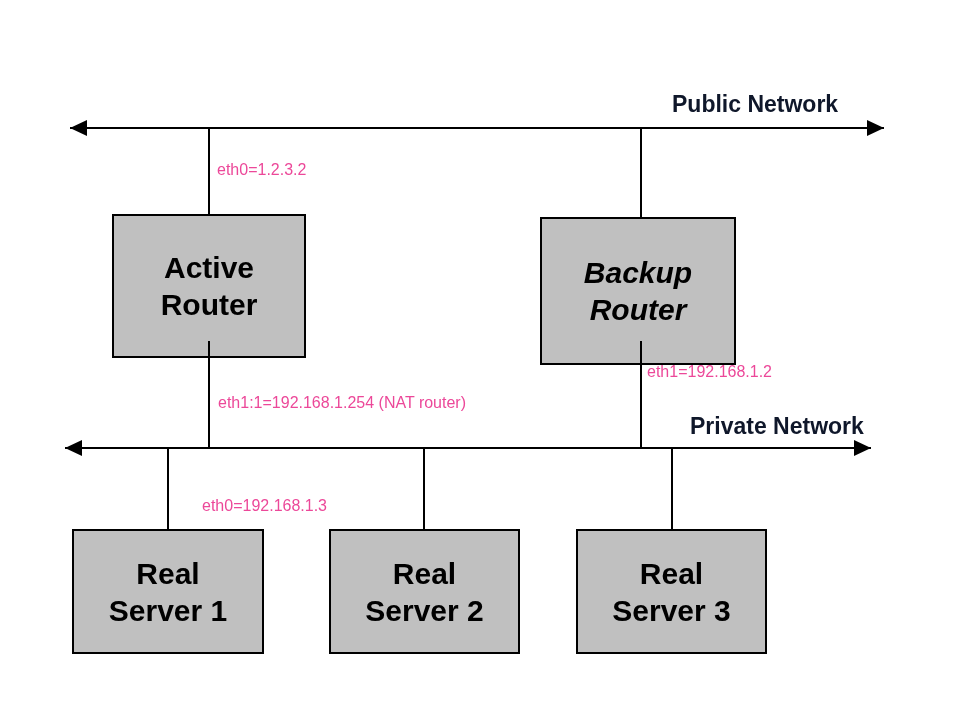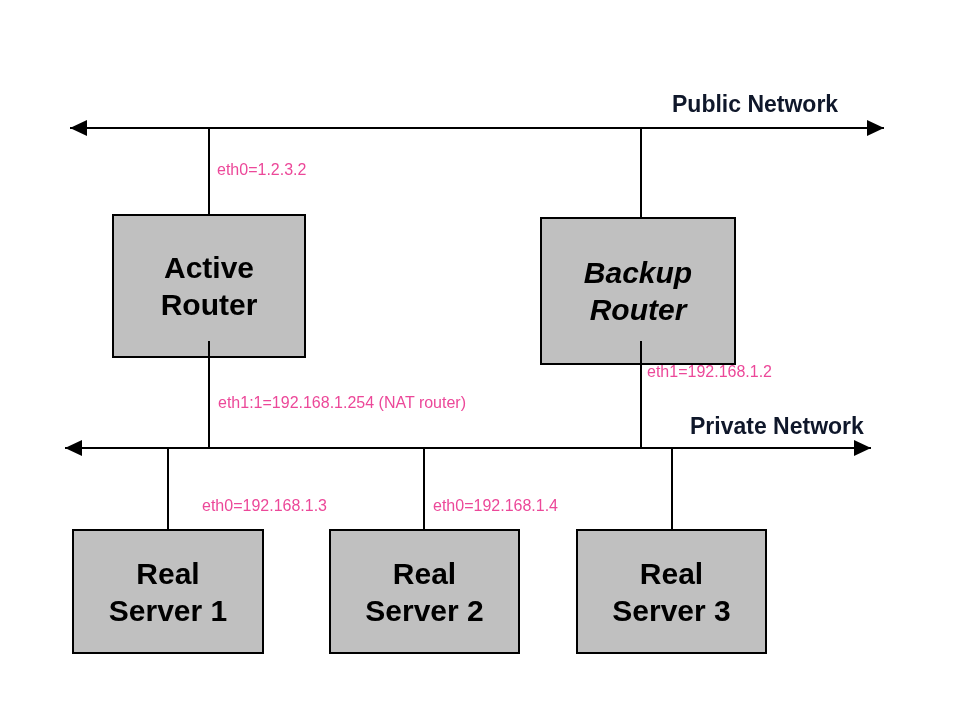--- a/index.html
+++ b/index.html
@@ -135,21 +135,20 @@
   <div class="net-label lbl-private">Private Network</div>
   <div class="hline private-line"></div>
   <div class="arrow left prv-arrow-l"></div>
   <div class="arrow right prv-arrow-r"></div>
 
   <div class="vline v-server1"></div>
   <div class="vline v-server2"></div>
   <div class="vline v-server3"></div>
 
   <div class="iface if-s1">eth0=192.168.1.3</div>
-  <div class="iface if-s2">eth0=192.168.1.4</div>
 
   <div class="node node-rs1">Real
 Server 1</div>
   <div class="node node-rs2">Real
 Server 2</div>
   <div class="node node-rs3">Real
 Server 3</div>
 
 </div>
 

